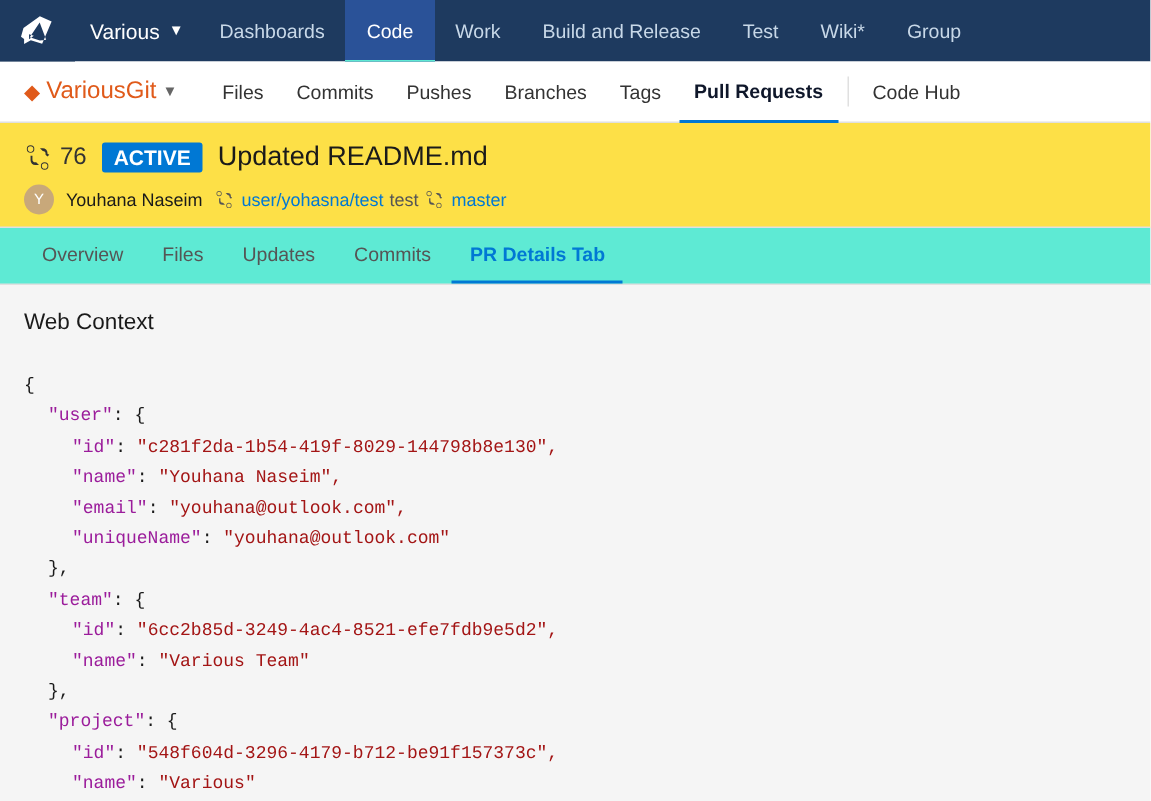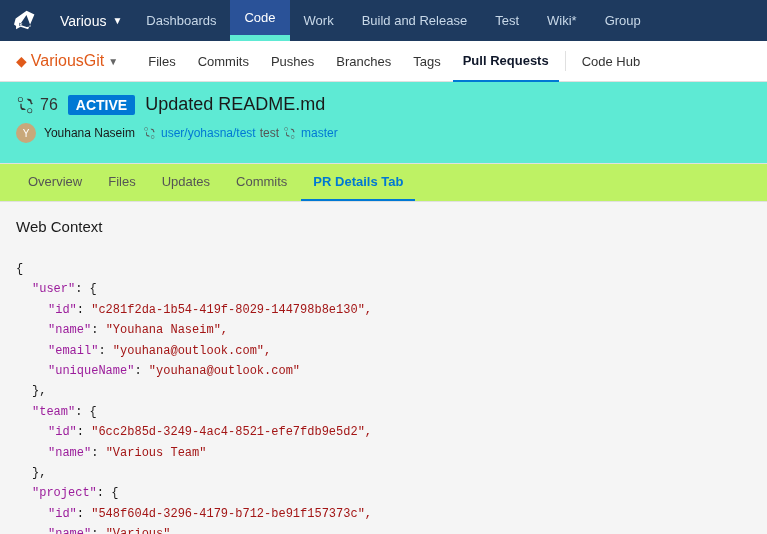--- a/index.html
+++ b/index.html
@@ -47,21 +47,21 @@
     .top-nav-item {
       padding: 0 14px;
       height: 41px;
       display: flex;
       align-items: center;
       color: #c8d8e8;
       cursor: pointer;
       font-size: 13px;
       text-decoration: none;
     }
-    .top-nav-item.active { background: #2a5298; color: #fff; border-bottom: 6px solid #5eead4; }
+    .top-nav-item.active { background: #2a5298; color: #fff; border-bottom: 1px solid #5eead4; }
 
     
     .repo-bar {
       background: #fff;
       border-bottom: 1px solid #e0e0e0;
       display: flex;
       align-items: center;
       padding: 0 16px;
       height: 41px;
       gap: 16px;
@@ -99,23 +99,23 @@
     }
     .repo-nav-divider {
       width: 1px;
       height: 20px;
       background: #e0e0e0;
       margin: 0 4px;
     }
 
     
     .pr-header {
-      padding: 12px 16px 20px 16px;
+      padding: 12px 16px 8px 16px;
       border-bottom: 1px solid #e0e0e0;
-      background: #5eead4;
+      background: #fde047;
     }
     .pr-title-row {
       display: flex;
       align-items: center;
       gap: 10px;
       margin-bottom: 8px;
     }
     .pr-icon {
       display: flex;
       align-items: center;
@@ -162,21 +162,21 @@
       gap: 4px;
       color: #555;
     }
     .pr-branch-link { color: #0078d4; cursor: pointer; }
 
     
     .pr-tabs {
       display: flex;
       align-items: flex-start;
       padding: 0 16px;
-      background: #bef264;
+      background: #5eead4;
       border-bottom: 1px solid #e0e0e0;
       gap: 2px;
     }
     .pr-tab {
       padding: 10px 12px;
       color: #555;
       cursor: pointer;
       font-size: 13px;
       border-bottom: 2px solid transparent;
     }

